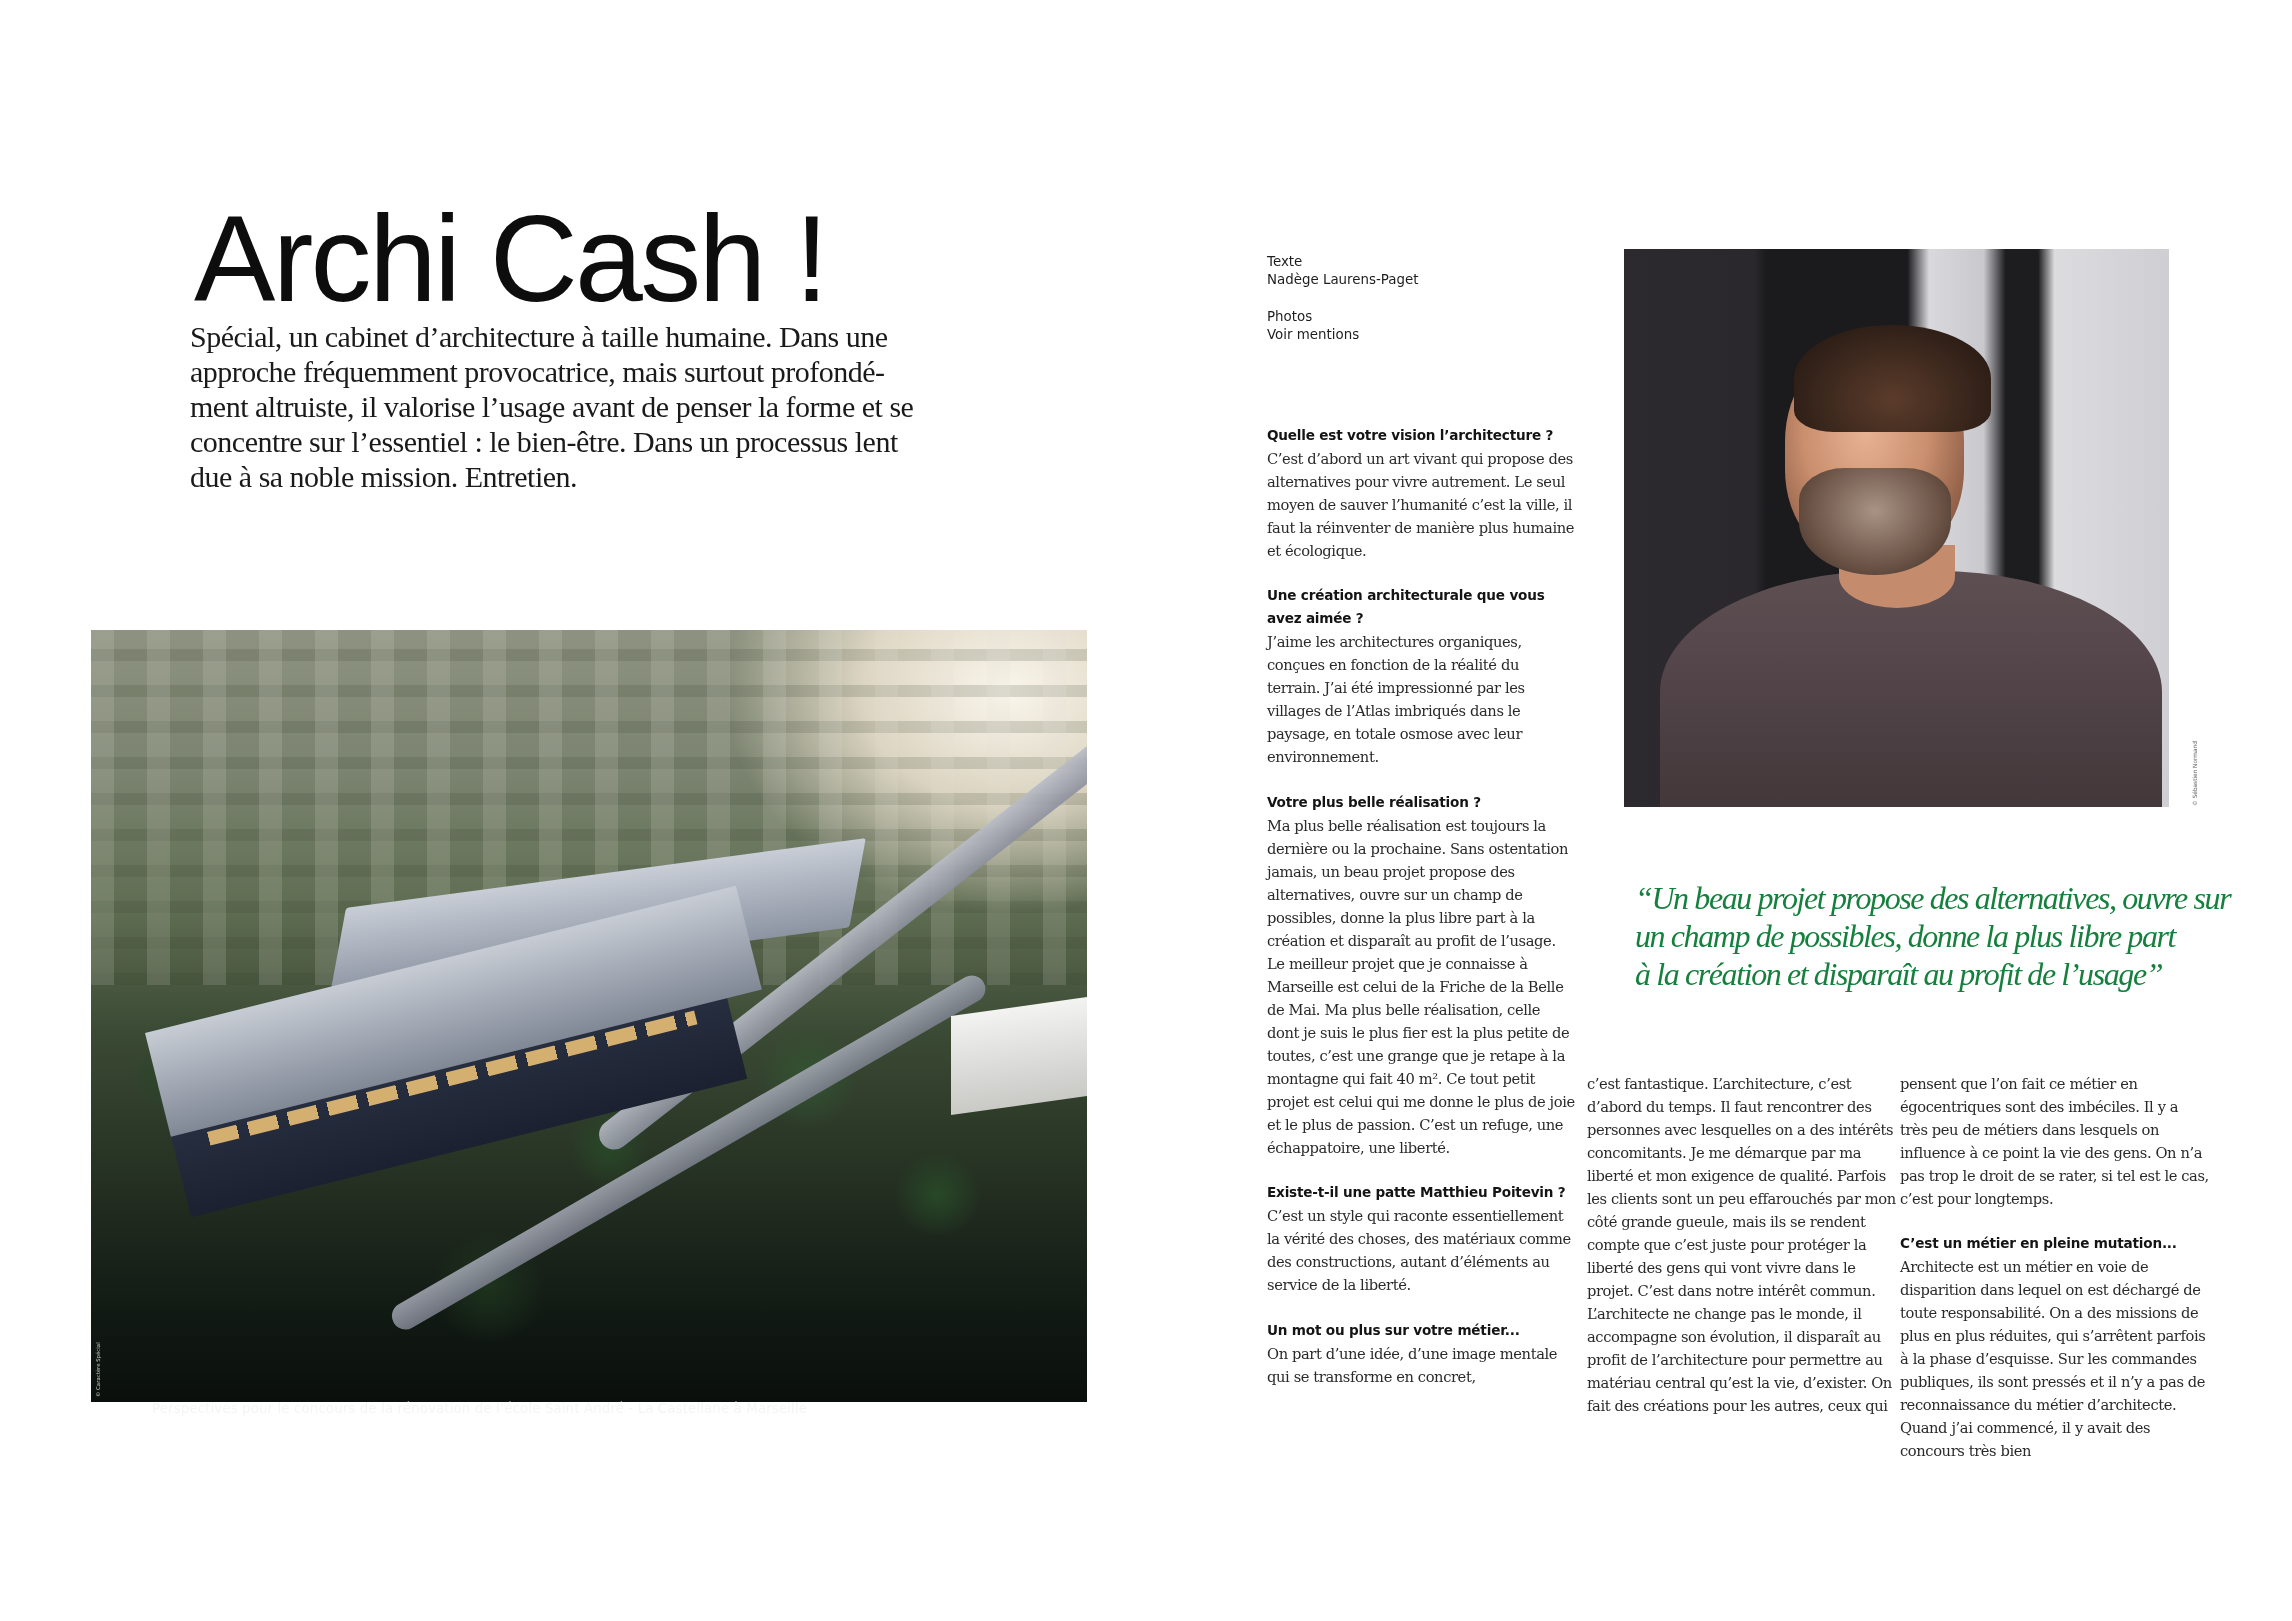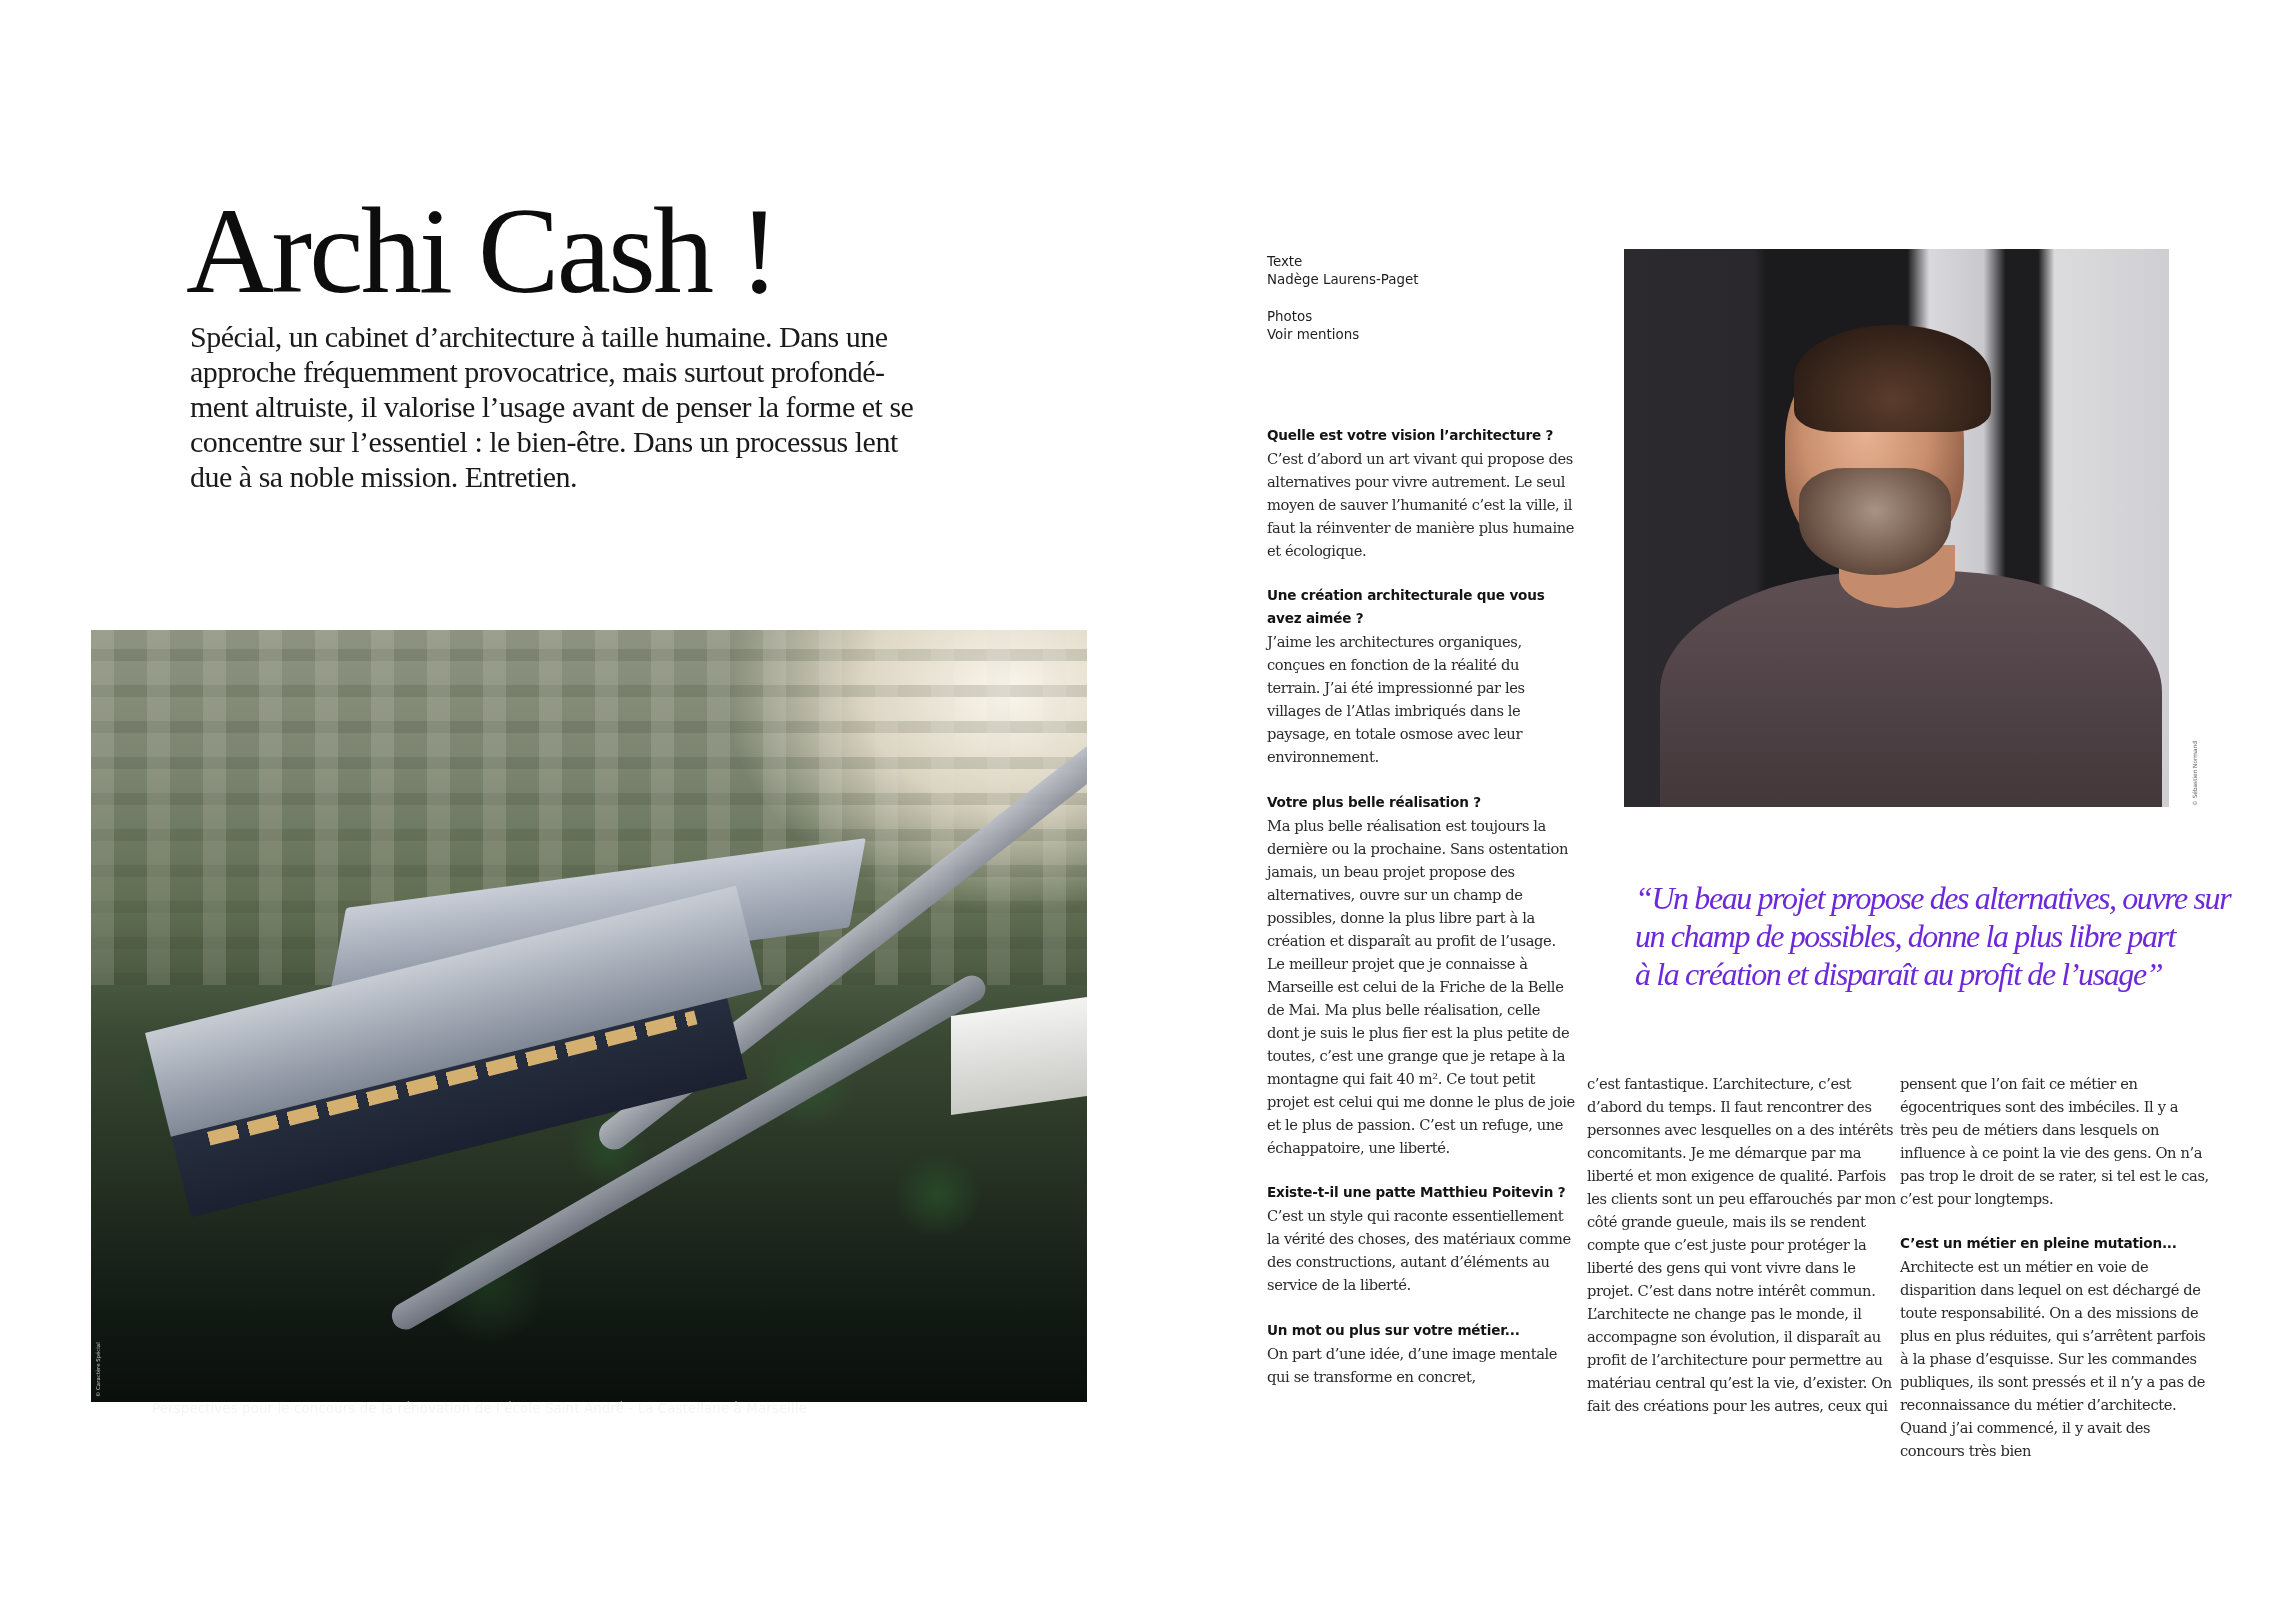--- a/index.html
+++ b/index.html
@@ -2,23 +2,23 @@
 <html style="font-size:14.3px"><head>
 <meta charset="utf-8">
 <style>
   html, body { margin: 0; padding: 0; background: #ffffff; }
   body { width: 2293px; height: 1621px; position: relative; overflow: hidden; color: #111; }
   .abs { position: absolute; }
 
   
   .title {
     left: 186px; top: 184px;
-    font-family: Liberation Serif, serif;
+    font-family: Liberation Sans, sans-serif;
     font-size: 122px; line-height: 134px; letter-spacing: -2.7px;
-    color: #0d0d0d; white-space: nowrap; margin: 0; font-weight: normal;
+    color: #0d0d0d; white-space: nowrap; margin: 8px; font-weight: normal;
   }
   .intro {
     left: 190px; top: 319px; width: 743px;
     font-family: "Liberation Serif", serif;
     font-size: 30px; line-height: 35px; color: #1a1a1a;
     letter-spacing: -0.5px; margin: 0;
   }
   .intro .line { display: block; white-space: nowrap; }
   .underline { text-decoration: underline; text-underline-offset: 4.5px; text-decoration-thickness: 1.8px; }
 
@@ -138,21 +138,21 @@
     background: #c48c6c;
   }
   .credit-right {
     left: 2192px; top: 806px; transform: rotate(-90deg); transform-origin: left top;
     font-family: "DejaVu Sans", sans-serif; font-size: 5.8px; color: #5a5a5a; white-space: nowrap;
   }
 
   .pullquote {
     left: 1635px; top: 879px; width: 573px;
     font-family: "Liberation Serif", serif; font-style: italic;
-    font-size: 32px; line-height: 38px; color: #6d28d9; letter-spacing: -1.4px; margin: 0;
+    font-size: 32px; line-height: 38px; color: #15803d; letter-spacing: -1.4px; margin: 0;
   }
   .pullquote .line { display: block; white-space: nowrap; }
 </style>
 </head>
 <body>
 
 <h1 class="abs title">Archi Cash !</h1>
 
 <p class="abs intro">
   <span class="line">Spécial, un cabinet d’architecture à taille humaine. Dans une</span>

